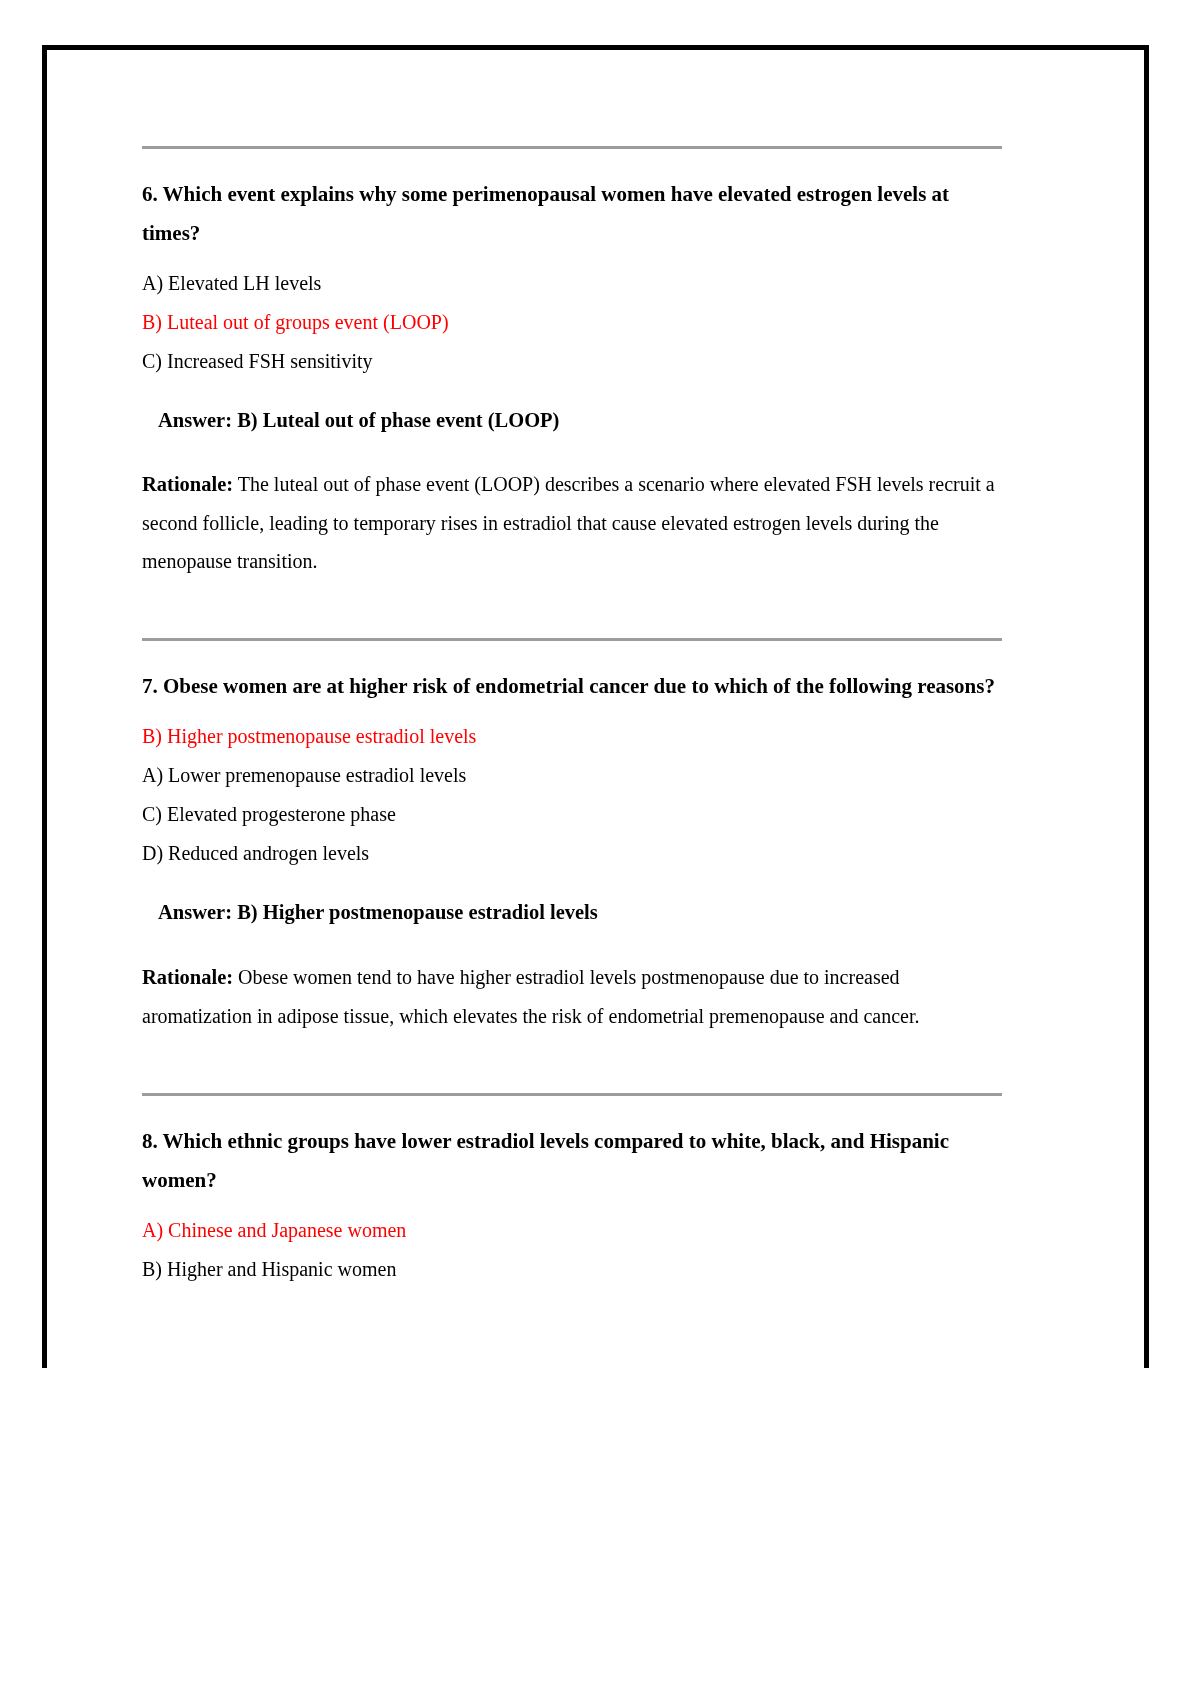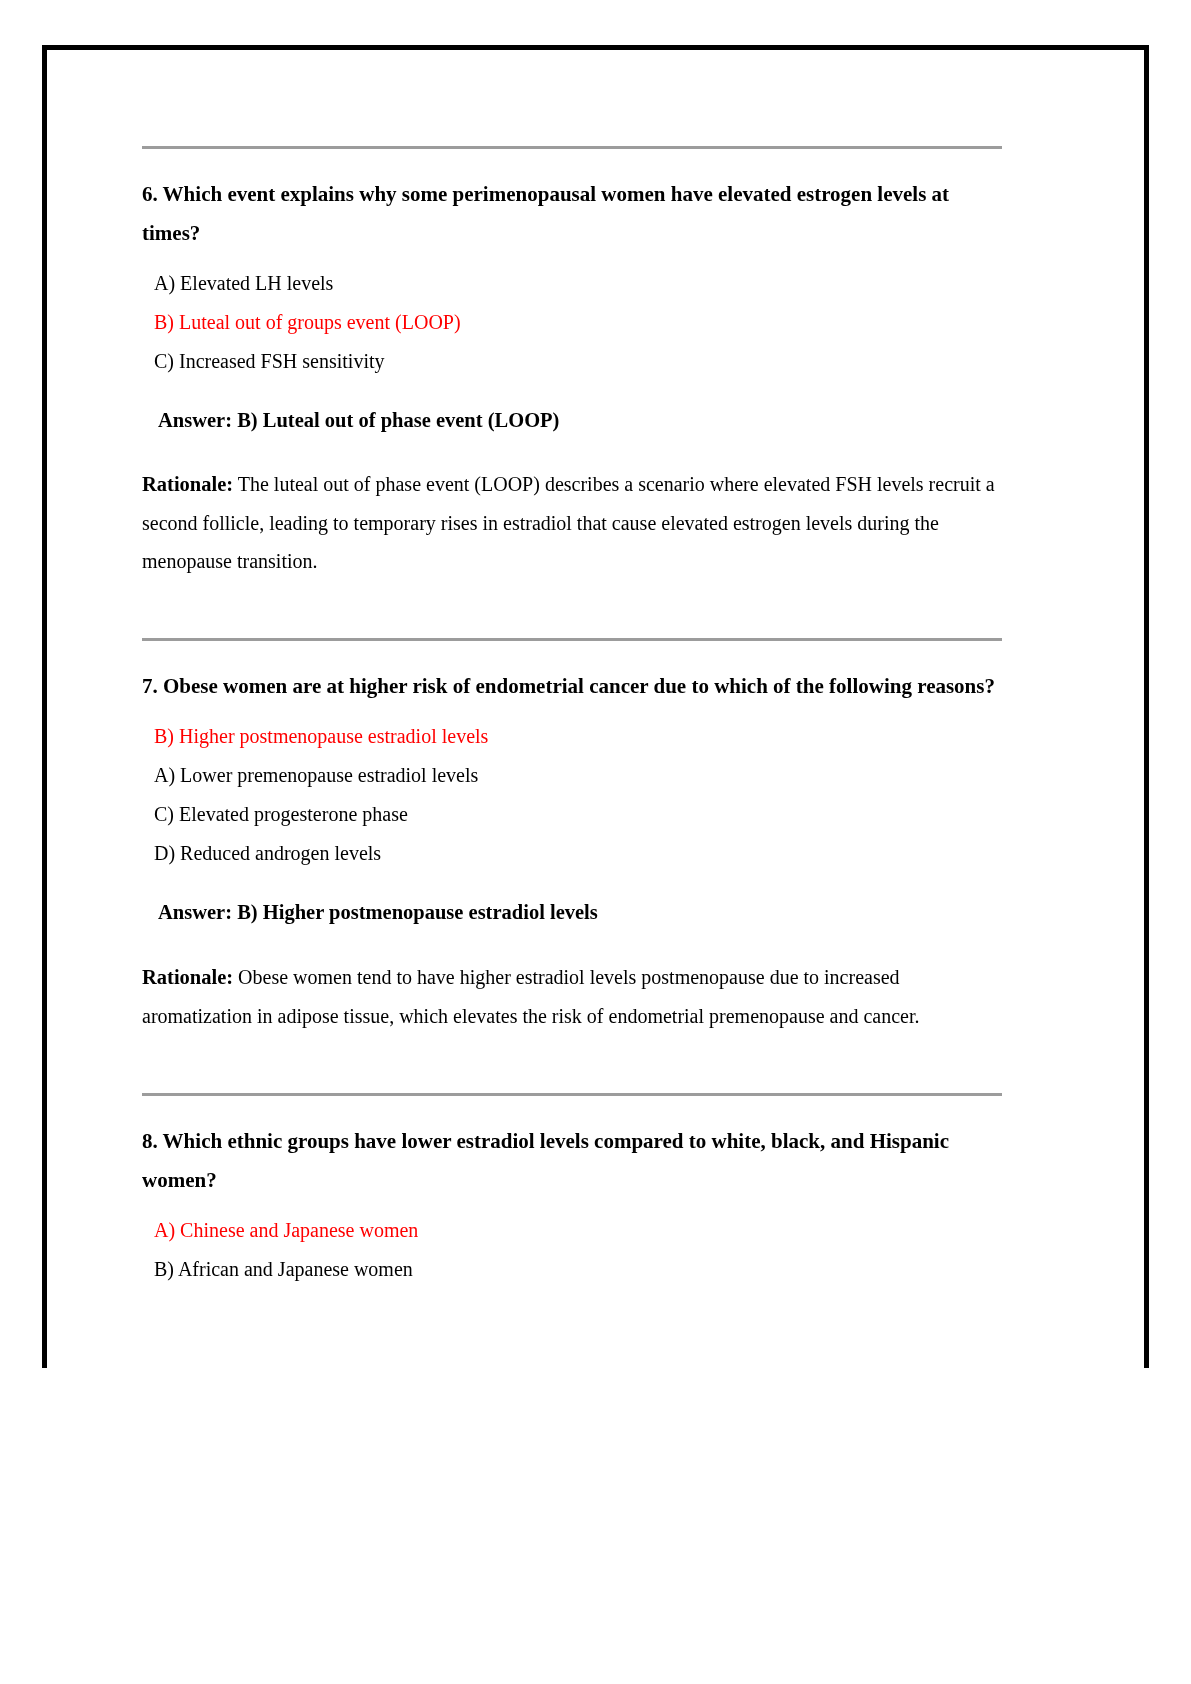--- a/index.html
+++ b/index.html
@@ -43,21 +43,21 @@
   }
   .q-title {
     font-weight: bold;
     font-size: 21px;
     line-height: 1.85;
     margin: 26px 0 16px 0;
   }
   .option {
     font-size: 20px;
     line-height: 1.45;
-    margin: 0 0 10px 12px;
+    margin: 0 0 10px 0;
   }
   .option[data-correct="true"] {
     color: #ff0000;
   }
   .answer-line {
     font-weight: bold;
     font-size: 20.5px;
     line-height: 1.45;
     margin: 30px 0 30px 16px;
   }
@@ -104,19 +104,19 @@
         <p class="answer-line">Answer: B) Higher postmenopause estradiol levels</p>
         <p class="rationale"><strong>Rationale:</strong> <span>Obese women tend to have higher estradiol levels postmenopause due to increased aromatization in adipose tissue, which elevates the risk of endometrial premenopause and cancer.</span></p>
       </section>
 
       <hr class="divider mid">
 
       <section class="question-block">
         <p class="q-title">8. Which ethnic groups have lower estradiol levels compared to white, black, and Hispanic women?</p>
         <div class="options">
           <p class="option" data-correct="true">A) Chinese and Japanese women</p>
-          <p class="option" data-correct="false">B) African and Japanese women</p>
+          <p class="option" data-correct="false">B) Higher and Hispanic women</p>
         </div>
       </section>
 
     </div>
   </div>
 </div>
 
 </body></html>

